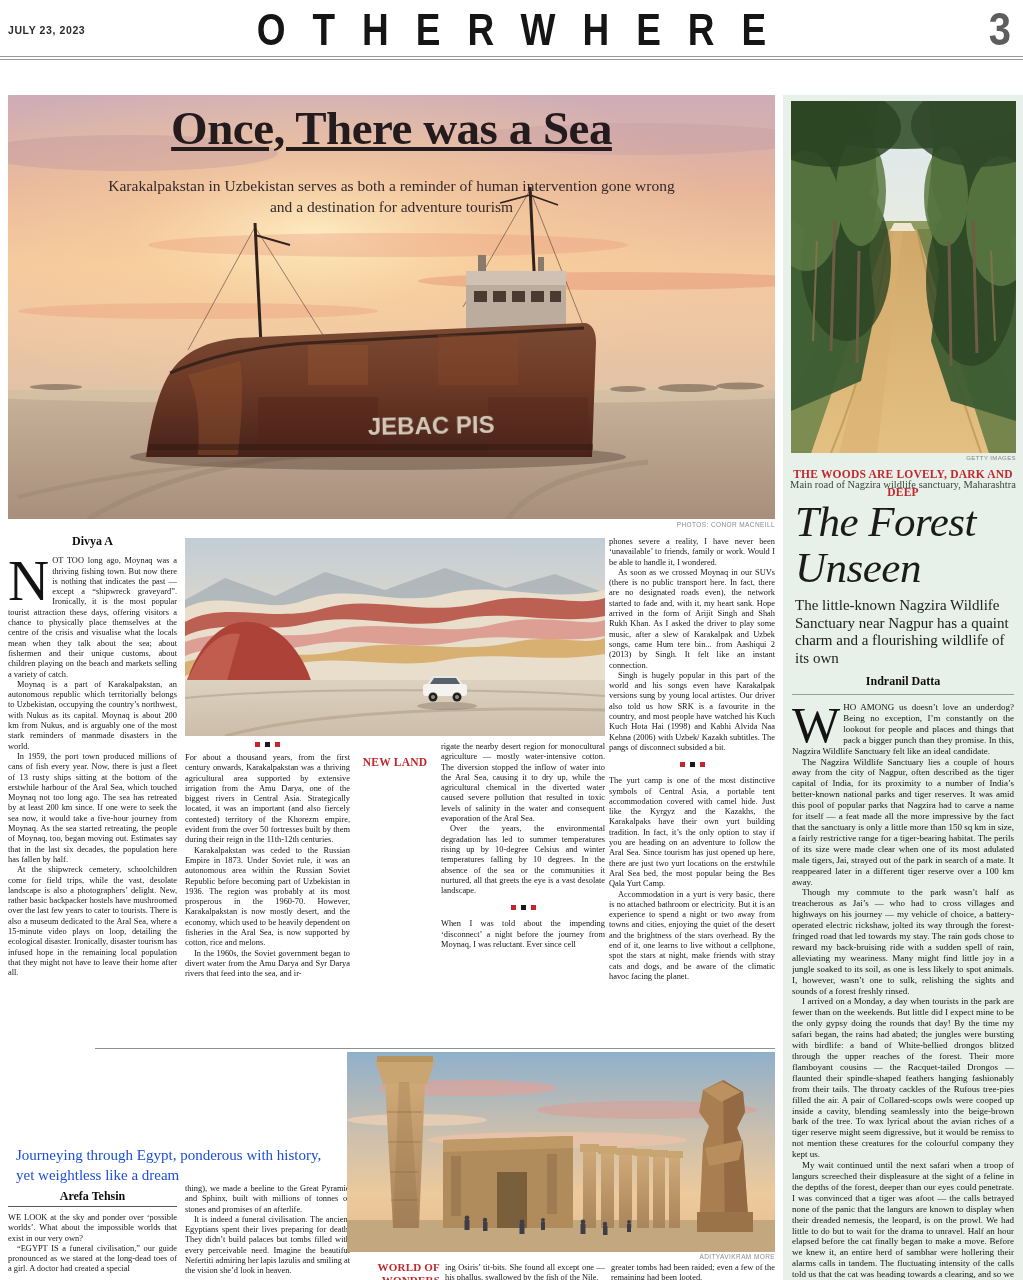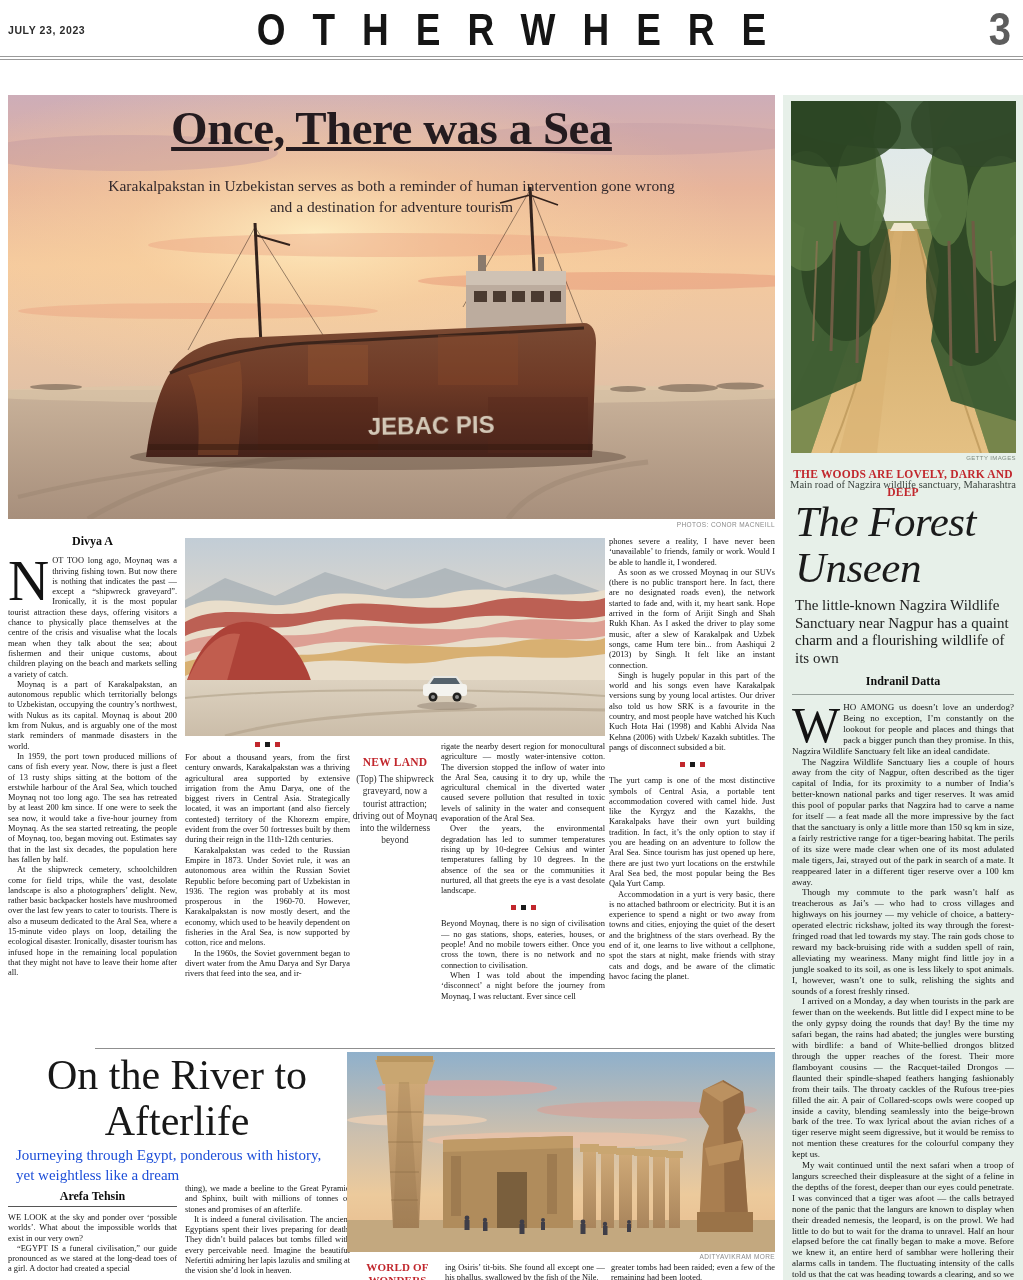--- a/index.html
+++ b/index.html
@@ -52,21 +52,21 @@
   
   .eg-head { left:8px; top:1052px; width:338px; text-align:center; font-size:42px; line-height:46px; color:#181818; }
   .eg-sub  { left:16px; top:1146px; width:322px; text-align:left; font-size:15px; line-height:19.5px; color:#1d4ed8; }
   .eg-byline { left:8px; top:1189px; width:169px; }
   .eg-byrule { left:8px; top:1206px; width:169px; border-top:1px solid #555; }
   .eg-col1 { left:8px; top:1213px; width:169px; height:67px; }
   .eg-col2 { left:185px; top:1184px; width:165px; height:96px; }
   .eg-photo { left:347px; top:1052px; width:428px; height:200px; overflow:hidden; }
   .eg-photo svg { width:100%; height:100%; display:block; }
   .credit-eg { left:347px; top:1253px; width:428px; }
-  .eg-cap { left:355px; top:1261px; width:85px; height:19px; overflow:hidden; text-align:center; }
+  .eg-cap { left:355px; top:1261px; width:85px; height:19px; overflow:hidden; text-align:right; }
   .eg-cap .kicker { font-size:11px; line-height:12.5px; }
   .eg-col3 { left:445px; top:1263px; width:160px; height:17px; }
   .eg-col4 { left:611px; top:1263px; width:164px; height:17px; }
 
   
   .sidebar { left:783px; top:95px; width:240px; height:1185px; background:#e7f0e9; overflow:hidden; }
   .sb-photo { position:absolute; left:8px; top:6px; width:225px; height:352px; overflow:hidden; }
   .sb-photo svg { width:100%; height:100%; display:block; }
   .sb-credit { position:absolute; left:8px; top:360px; width:225px; font-family:"Liberation Sans", sans-serif;
                font-size:6px; letter-spacing:.4px; color:#7d8a80; text-align:right; }
@@ -223,51 +223,48 @@
     </div>
 
   <div class="abs bodytext col2">
     <p>For about a thousand years, from the first century onwards, Karakalpakstan was a thriving agricultural area supported by extensive irrigation from the Amu Darya, one of the biggest rivers in Central Asia. Strategically located, it was an important (and also fiercely contested) territory of the Khorezm empire, evident from the over 50 fortresses built by them during their reign in the 11th-12th centuries.</p>
     <p>Karakalpakstan was ceded to the Russian Empire in 1873. Under Soviet rule, it was an autonomous area within the Russian Soviet Republic before becoming part of Uzbekistan in 1936. The region was probably at its most prosperous in the 1960-70. However, Karakalpakstan is now mostly desert, and the economy, which used to be heavily dependent on fisheries in the Aral Sea, is now supported by cotton, rice and melons.</p>
     <p>In the 1960s, the Soviet government began to divert water from the Amu Darya and Syr Darya rivers that feed into the sea, and ir-</p>
   </div>
 
   <div class="abs minicap">
     <div class="kicker">NEW LAND</div>
-    <div class="captext">(Top) The shipwreck graveyard, now a tourist attraction; driving out of Moynaq into the wilderness beyond</div>
   </div>
 
   <div class="abs bodytext col3">
     <p>rigate the nearby desert region for monocultural agriculture — mostly water-intensive cotton. The diversion stopped the inflow of water into the Aral Sea, causing it to dry up, while the agricultural chemical in the diverted water caused severe pollution that resulted in toxic levels of salinity in the water and consequent evaporation of the Aral Sea.</p>
     <p>Over the years, the environmental degradation has led to summer temperatures rising up by 10-degree Celsius and winter temperatures falling by 10 degrees. In the absence of the sea or the communities it nurtured, all that greets the eye is a vast desolate landscape.</p>
     <div class="sqdiv">
         <i class="sq-red"></i>
         <i class="sq-blk"></i>
         <i class="sq-red"></i>
       </div>
-    <p>Beyond Moynaq, there is no sign of civilisation — no gas stations, shops, eateries, houses, or people! And no mobile towers either. Once you cross the town, there is no network and no connection to civilisation.</p>
     <p>When I was told about the impending ‘disconnect’ a night before the journey from Moynaq, I was reluctant. Ever since cell</p>
   </div>
 
   <div class="abs bodytext col4">
     <p>phones severe a reality, I have never been ‘unavailable’ to friends, family or work. Would I be able to handle it, I wondered.</p>
     <p>As soon as we crossed Moynaq in our SUVs (there is no public transport here. In fact, there are no designated roads even), the network started to fade and, with it, my heart sank. Hope arrived in the form of Arijit Singh and Shah Rukh Khan. As I asked the driver to play some music, after a slew of Karakalpak and Uzbek songs, came Hum tere bin... from Aashiqui 2 (2013) by Singh. It felt like an instant connection.</p>
     <p>Singh is hugely popular in this part of the world and his songs even have Karakalpak versions sung by young local artistes. Our driver also told us how SRK is a favourite in the country, and most people have watched his Kuch Kuch Hota Hai (1998) and Kabhi Alvida Naa Kehna (2006) with Uzbek/ Kazakh subtitles. The pangs of disconnect subsided a bit.</p>
     <div class="sqdiv">
         <i class="sq-red"></i>
         <i class="sq-blk"></i>
         <i class="sq-red"></i>
       </div>
     <p>The yurt camp is one of the most distinctive symbols of Central Asia, a portable tent accommodation covered with camel hide. Just like the Kyrgyz and the Kazakhs, the Karakalpaks have their own yurt building tradition. In fact, it’s the only option to stay if you are heading on an adventure to follow the Aral Sea. Since tourism has just opened up here, there are just two yurt locations on the erstwhile Aral Sea bed, the most popular being the Bes Qala Yurt Camp.</p>
     <p>Accommodation in a yurt is very basic, there is no attached bathroom or electricity. But it is an experience to spend a night or two away from towns and cities, enjoying the quiet of the desert and the brightness of the stars overhead. By the end of it, one learns to live without a cellphone, spot the stars at night, make friends with stray cats and dogs, and be aware of the climatic havoc facing the planet.</p>
   </div>
 
   <div class="abs mainrule"></div>
 
-  <div class="abs eg-head">On the River to Afterlife</div>
   <div class="abs eg-sub">Journeying through Egypt, ponderous with history, yet weightless like a dream</div>
   <div class="abs byline eg-byline">Arefa Tehsin</div>
   <div class="abs eg-byrule"></div>
 
   <div class="abs bodytext eg-col1">
     <p>WE LOOK at the sky and ponder over ‘possible worlds’. What about the impossible worlds that exist in our very own?</p>
     <p>“EGYPT IS a funeral civilisation,” our guide pronounced as we stared at the long-dead toes of a girl. A doctor had created a special</p>
   </div>
   <div class="abs bodytext eg-col2">
     <p>thing), we made a beeline to the Great Pyramid and Sphinx, built with millions of tonnes of stones and promises of an afterlife.</p>

